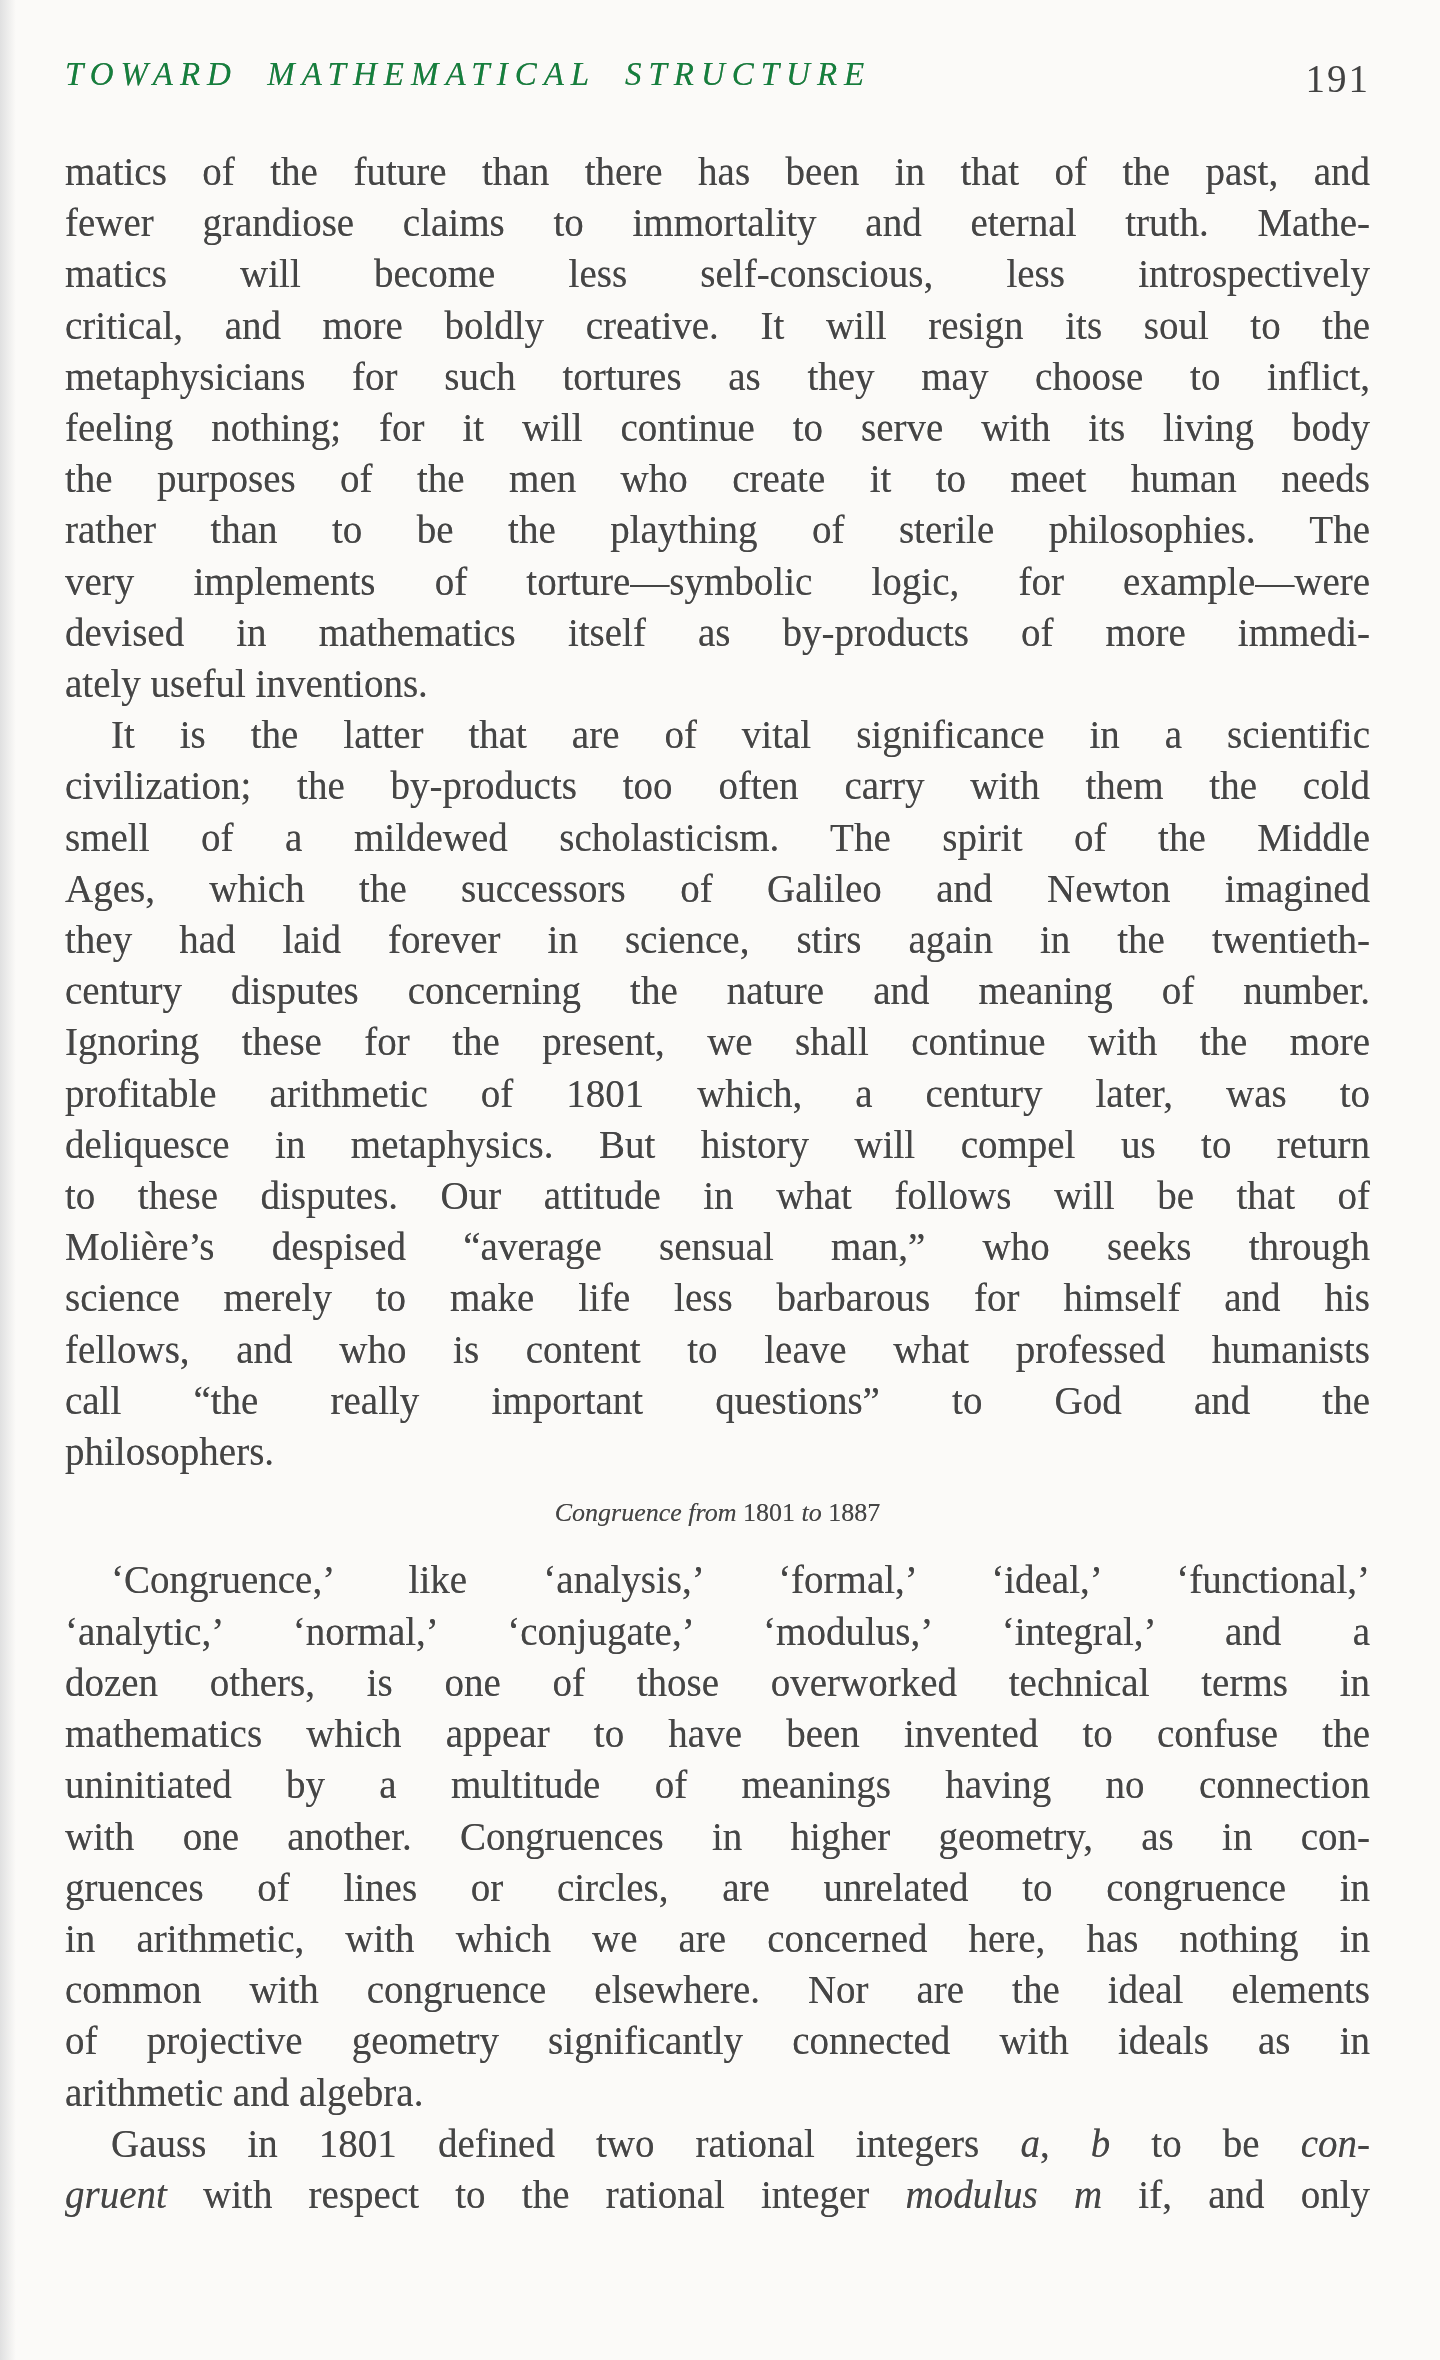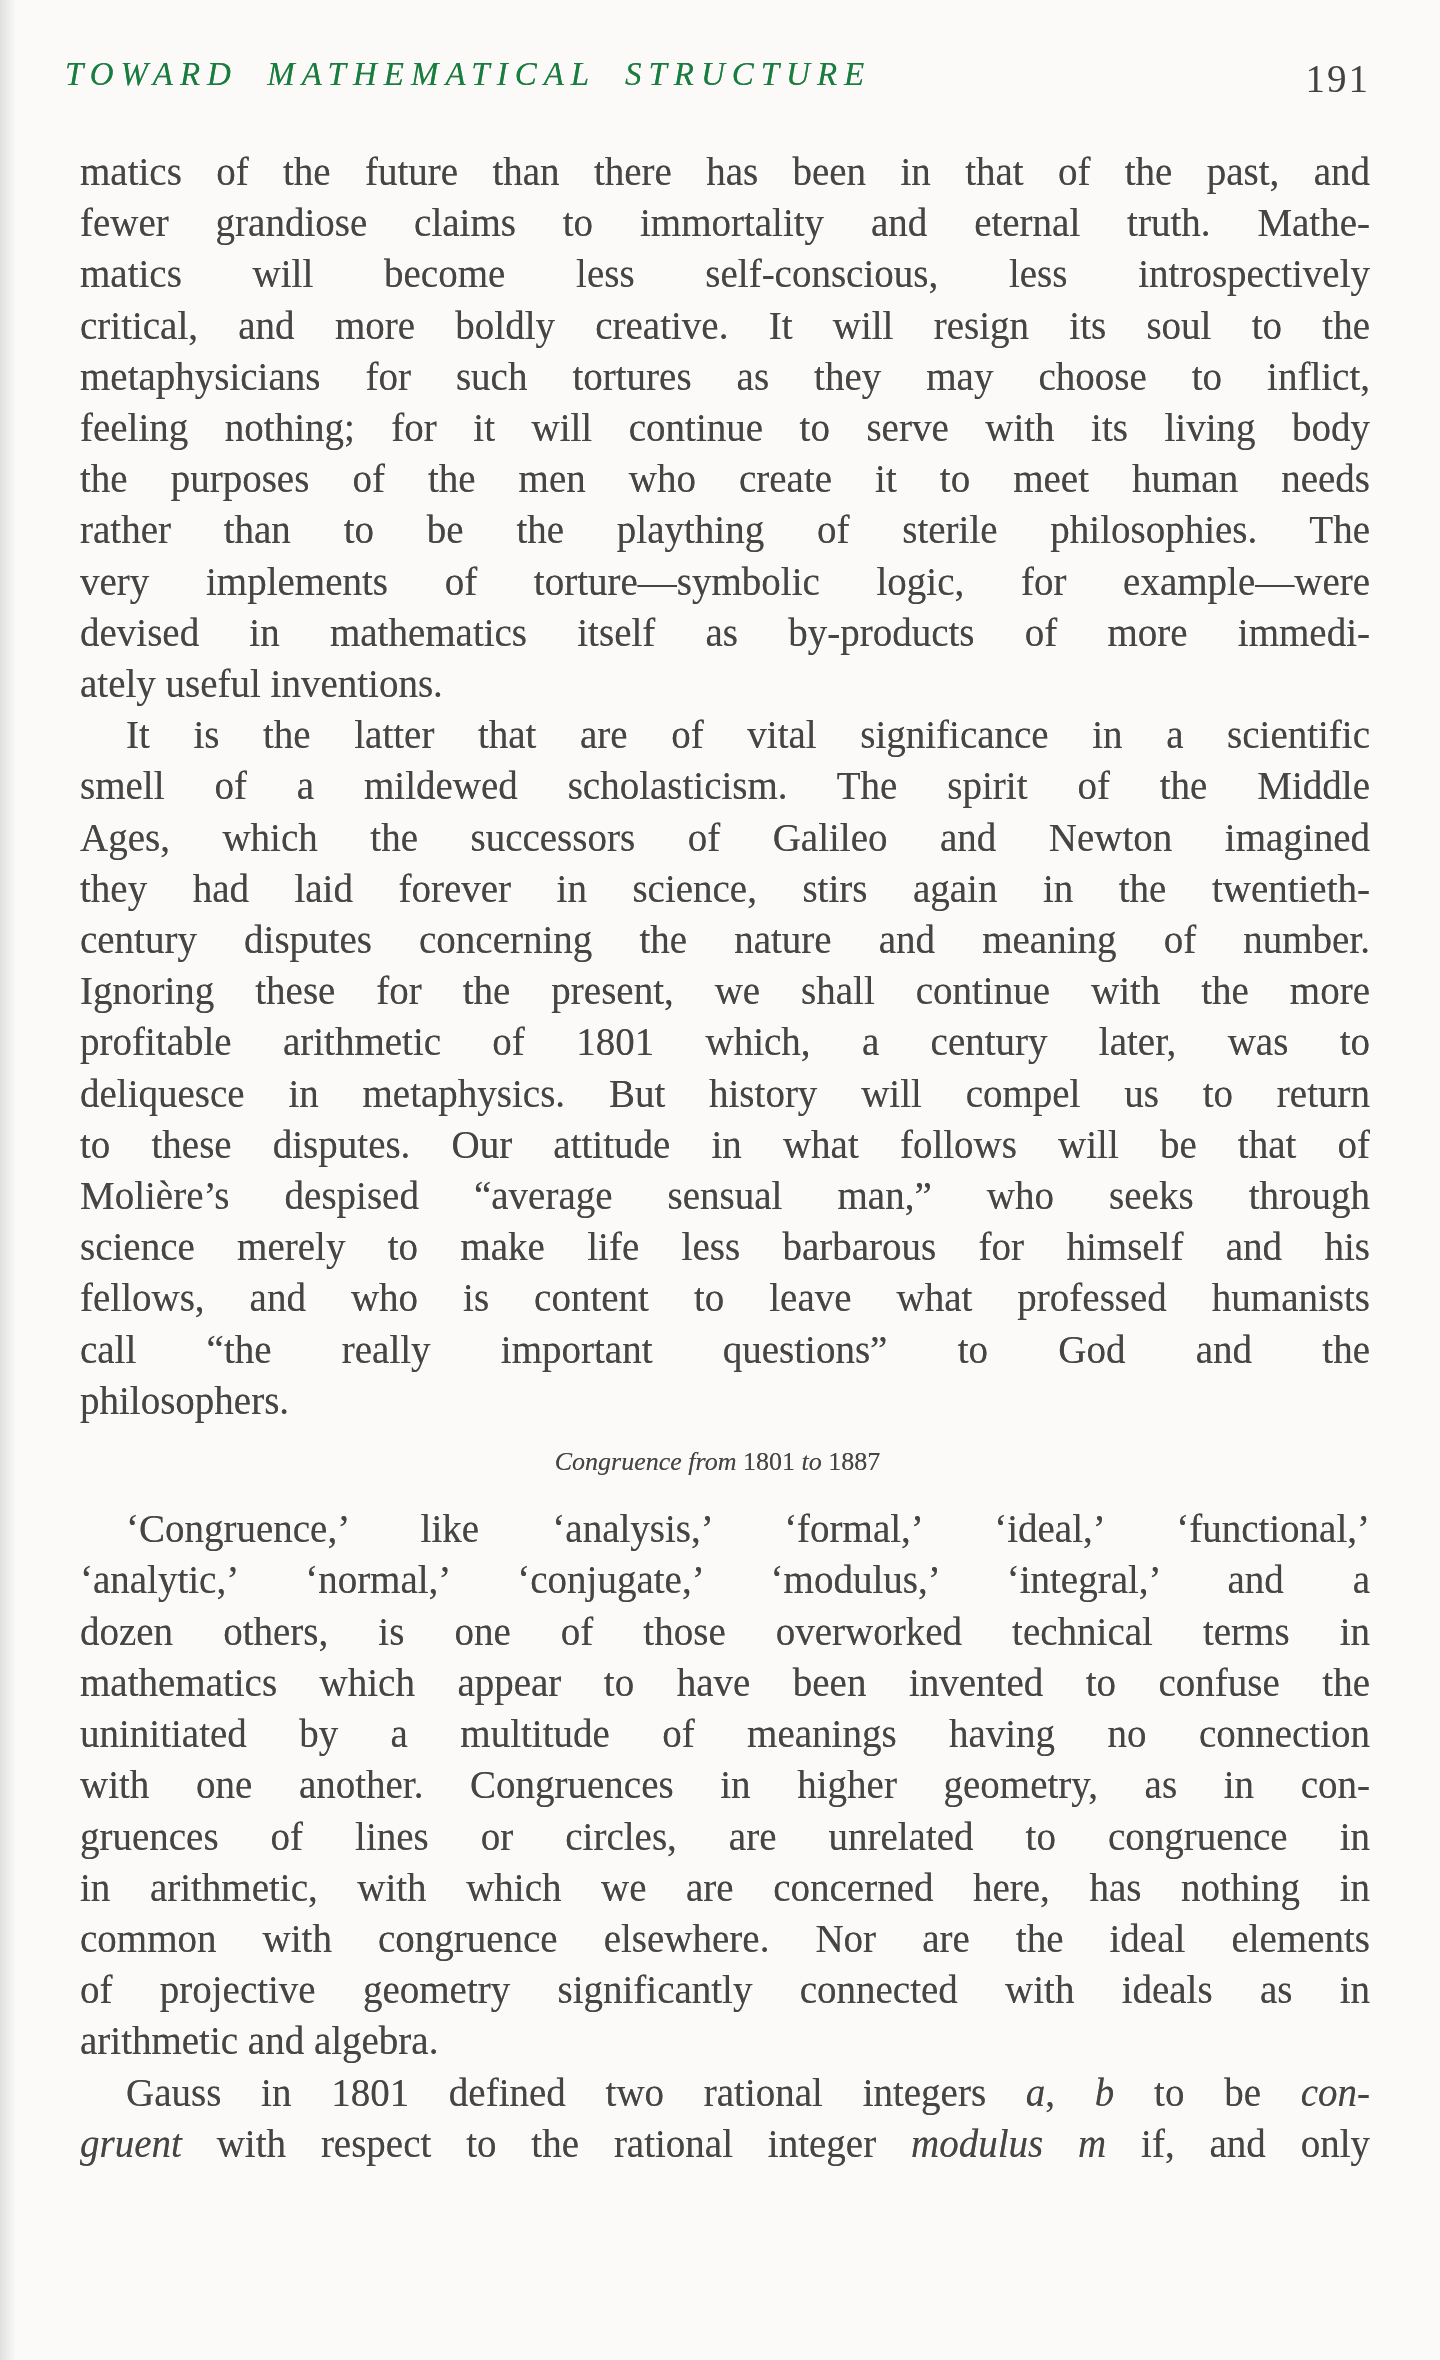--- a/index.html
+++ b/index.html
@@ -44,21 +44,20 @@
   .page-body{
     margin:44px 70px 0 65px;
     font-size:39px;
     line-height:51.2px;
     text-shadow:0 0 0.5px rgba(70,70,70,0.65);
   }
   .paragraph{margin:0;}
   .line{
     text-align:justify;
     text-align-last:justify;
-    margin-left:15px;
   }
   .line.last{
     text-align-last:left;
   }
   .line.indent{
     padding-left:46px;
   }
   .section-heading{
     text-align:center;
     margin:10px 0 16px 0;
@@ -85,20 +84,21 @@
       <div class="line"><span>metaphysicians for such tortures as they may choose to inflict,</span></div>
       <div class="line"><span>feeling nothing; for it will continue to serve with its living body</span></div>
       <div class="line"><span>the purposes of the men who create it to meet human needs</span></div>
       <div class="line"><span>rather than to be the plaything of sterile philosophies. The</span></div>
       <div class="line"><span>very implements of torture—symbolic logic, for example—were</span></div>
       <div class="line"><span>devised in mathematics itself as by-products of more immedi-</span></div>
       <div class="line last"><span>ately useful inventions.</span></div>
     </div>
     <div class="paragraph">
       <div class="line indent"><span>It is the latter that are of vital significance in a scientific</span></div>
+      <div class="line"><span>civilization; the by-products too often carry with them the cold</span></div>
       <div class="line"><span>smell of a mildewed scholasticism. The spirit of the Middle</span></div>
       <div class="line"><span>Ages, which the successors of Galileo and Newton imagined</span></div>
       <div class="line"><span>they had laid forever in science, stirs again in the twentieth-</span></div>
       <div class="line"><span>century disputes concerning the nature and meaning of number.</span></div>
       <div class="line"><span>Ignoring these for the present, we shall continue with the more</span></div>
       <div class="line"><span>profitable arithmetic of 1801 which, a century later, was to</span></div>
       <div class="line"><span>deliquesce in metaphysics. But history will compel us to return</span></div>
       <div class="line"><span>to these disputes. Our attitude in what follows will be that of</span></div>
       <div class="line"><span>Molière’s despised “average sensual man,” who seeks through</span></div>
       <div class="line"><span>science merely to make life less barbarous for himself and his</span></div>

